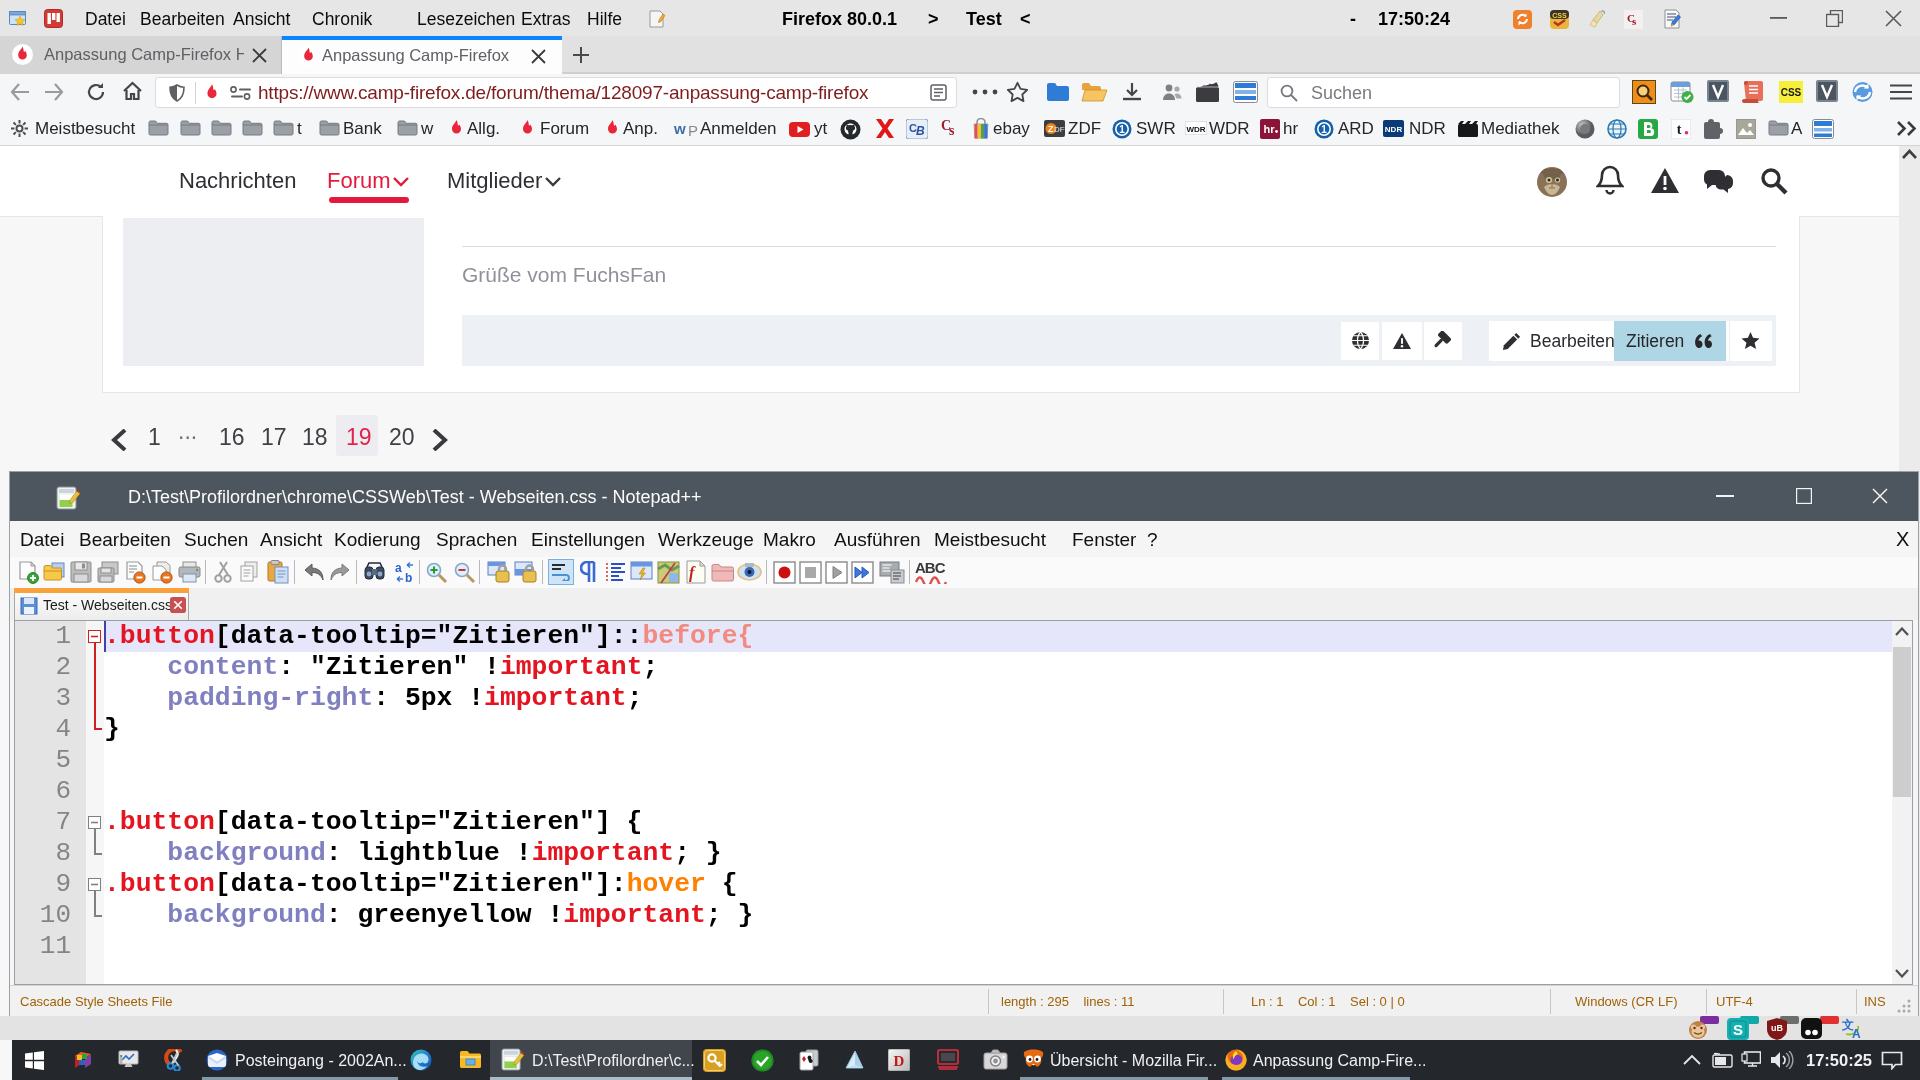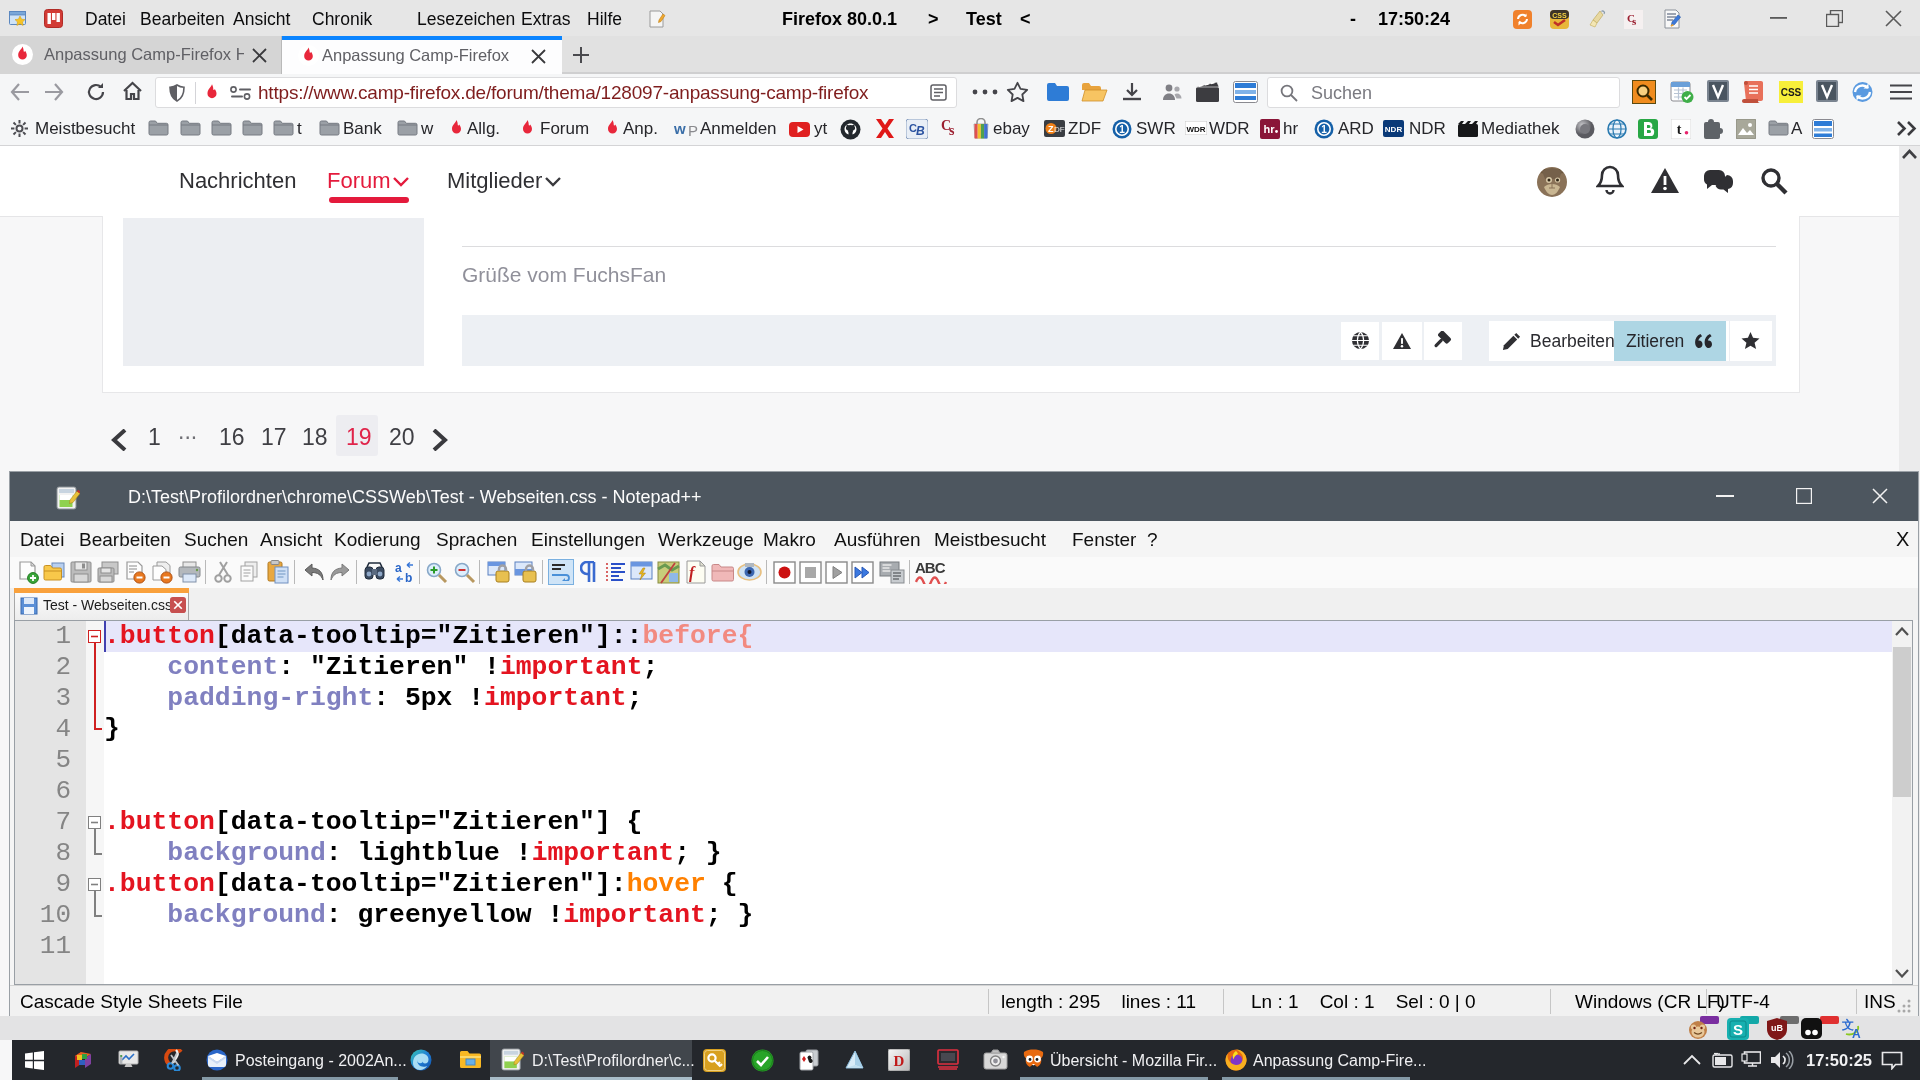--- a/index.html
+++ b/index.html
@@ -33,21 +33,21 @@
 .tsep{position:absolute;top:3px;width:1px;height:24px;background:#b9b9b9;}
 #npptabs{position:absolute;left:0;top:116px;width:1908px;height:32px;background:#f0f0f0;}
 #editor{position:absolute;left:4px;top:148px;width:1899px;height:365px;background:#fff;border:1px solid #999fa5;box-sizing:border-box;}
 .codeline{position:absolute;left:89px;font-family:"Liberation Mono",monospace;font-size:26.4px;line-height:31px;height:31px;font-weight:bold;white-space:pre;color:#000;}
 .lnum{position:absolute;width:48px;text-align:right;font-family:"Liberation Mono",monospace;font-size:26px;line-height:31px;height:31px;color:#858585;font-weight:normal;}
 .red{color:#e41420;}
 .sal{color:#f28a80;}
 .prp{color:#8080c0;}
 .org{color:#ff8000;}
 #nppstatus{position:absolute;left:0;top:513px;width:1908px;height:31px;background:#f1f1f1;border-top:1px solid #d4d4d4;box-sizing:border-box;}
-.stxt{position:absolute;top:0;height:30px;line-height:31px;font-size:19px;color:#000000;white-space:nowrap;}
+.stxt{position:absolute;top:0;height:30px;line-height:31px;font-size:13px;color:#a16207;white-space:nowrap;}
 .ssep{position:absolute;top:3px;width:1px;height:25px;background:#c6c6c6;}
 
 #gapstrip{left:0;top:1016px;width:1920px;height:24px;background:#e3e3e4;}
 #taskbar{left:0;top:1040px;width:1920px;height:40px;background:#24272c;margin-left:12px;}
 .tbtxt{position:absolute;top:0;height:40px;line-height:41px;font-size:16px;color:#f0f0f2;white-space:nowrap;}
 .tul{position:absolute;bottom:0;height:3px;background:#8499a6;}
 </style></head>
 <body>
 <div class="screen">
 

